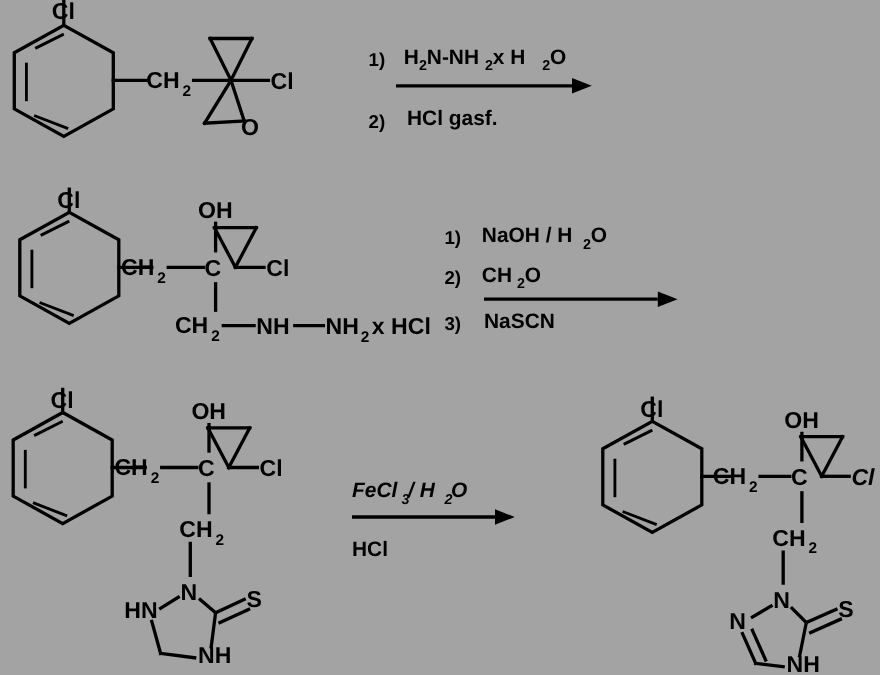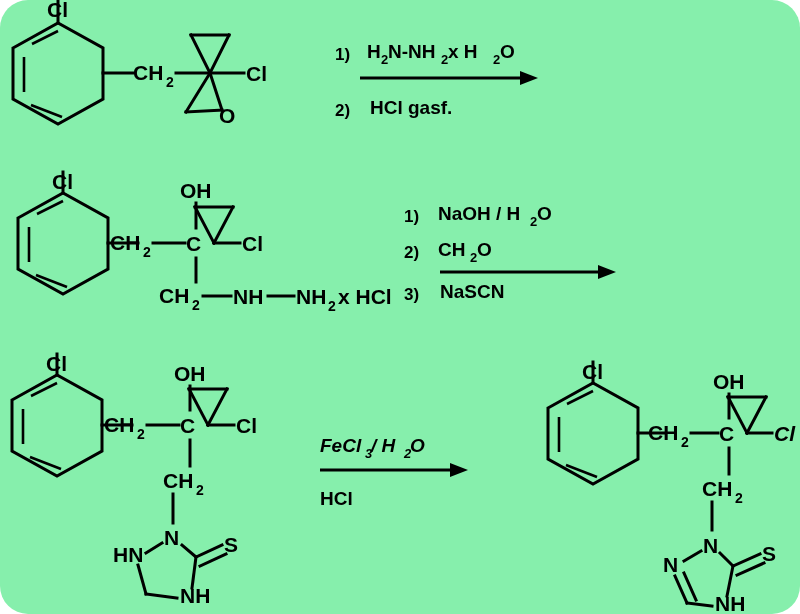--- a/index.html
+++ b/index.html
@@ -11,22 +11,21 @@
     width: 800px;
     height: 614px;
     font-family: "Liberation Sans", sans-serif;
     color: #000000;
     overflow: hidden;
   }
   #scheme {
     position: relative;
     width: 800px;
     height: 614px;
-    background: #86efac;
-    border-radius: 28px;
+    background: #a3a3a3;
   }
   svg { display: block; }
   .atom {
     font-family: "Liberation Sans", sans-serif;
     font-weight: bold;
     font-size: 21px;
     fill: #000000;
   }
   .atom-sub {
     font-family: "Liberation Sans", sans-serif;

